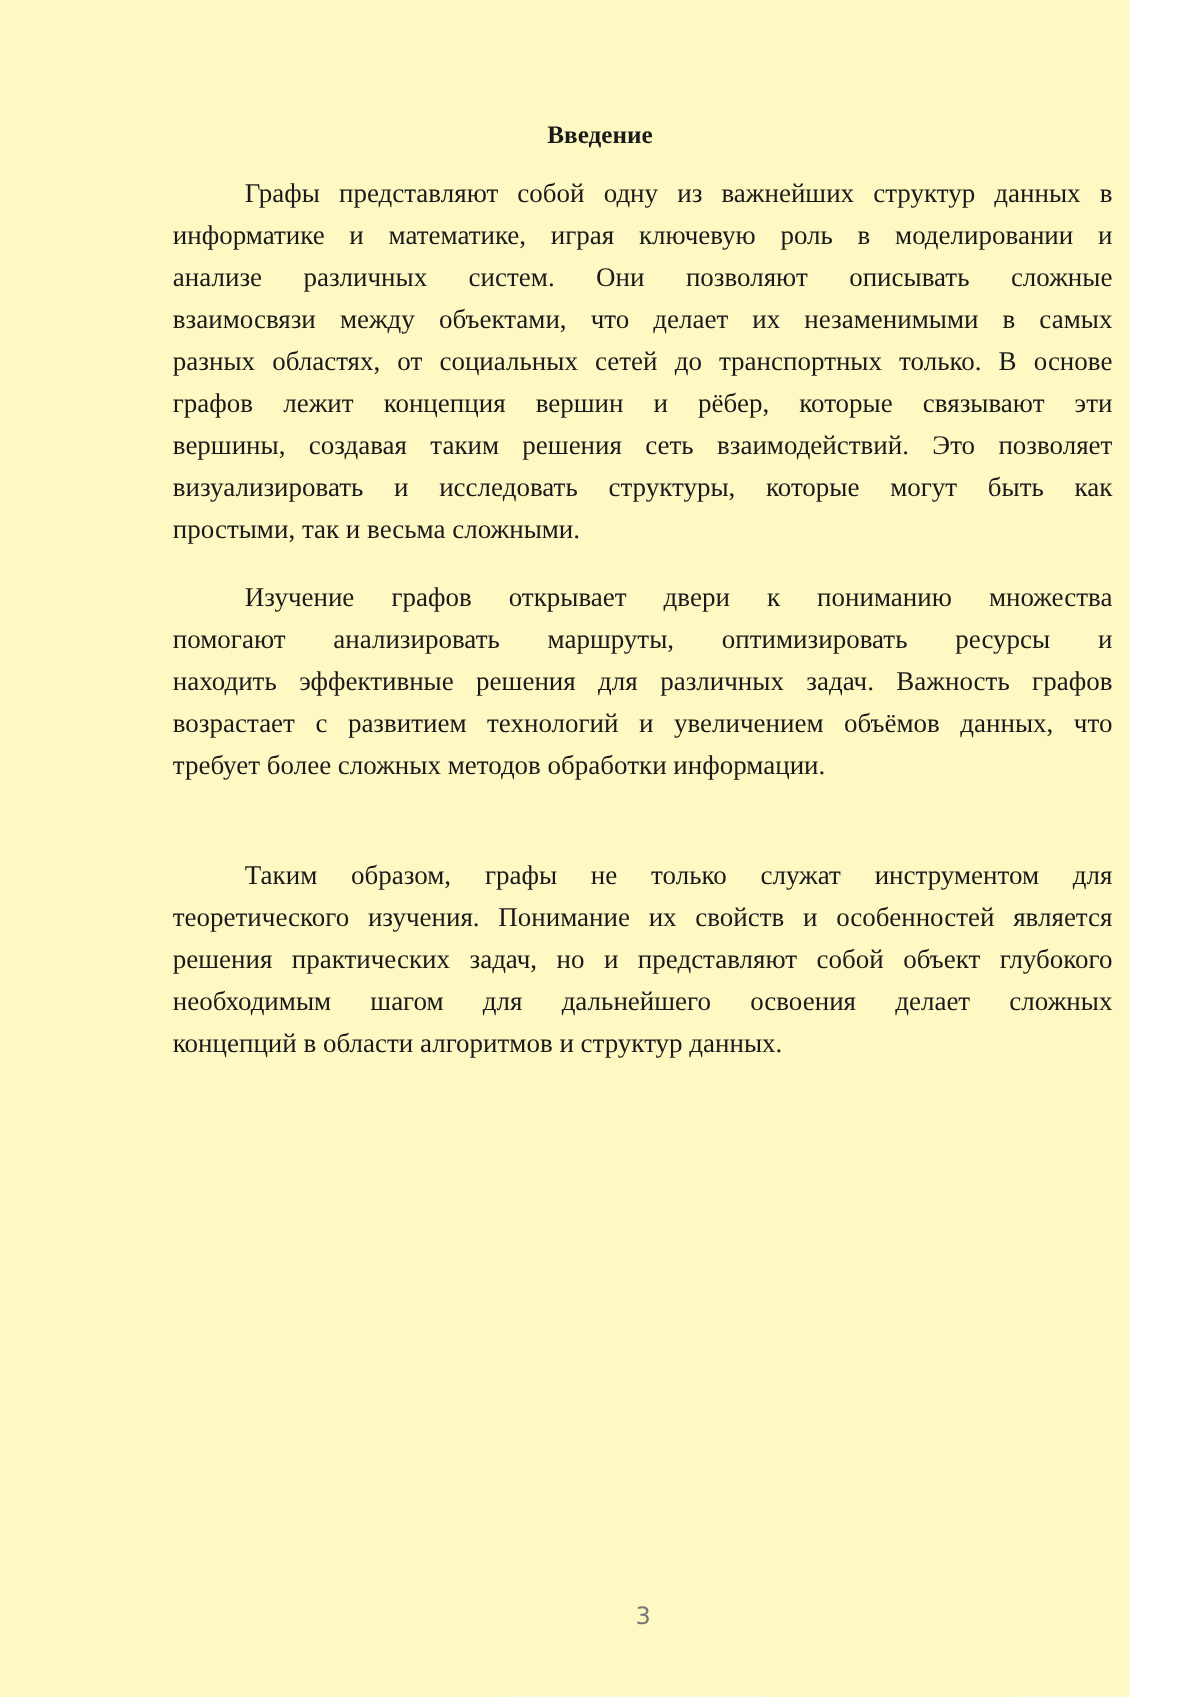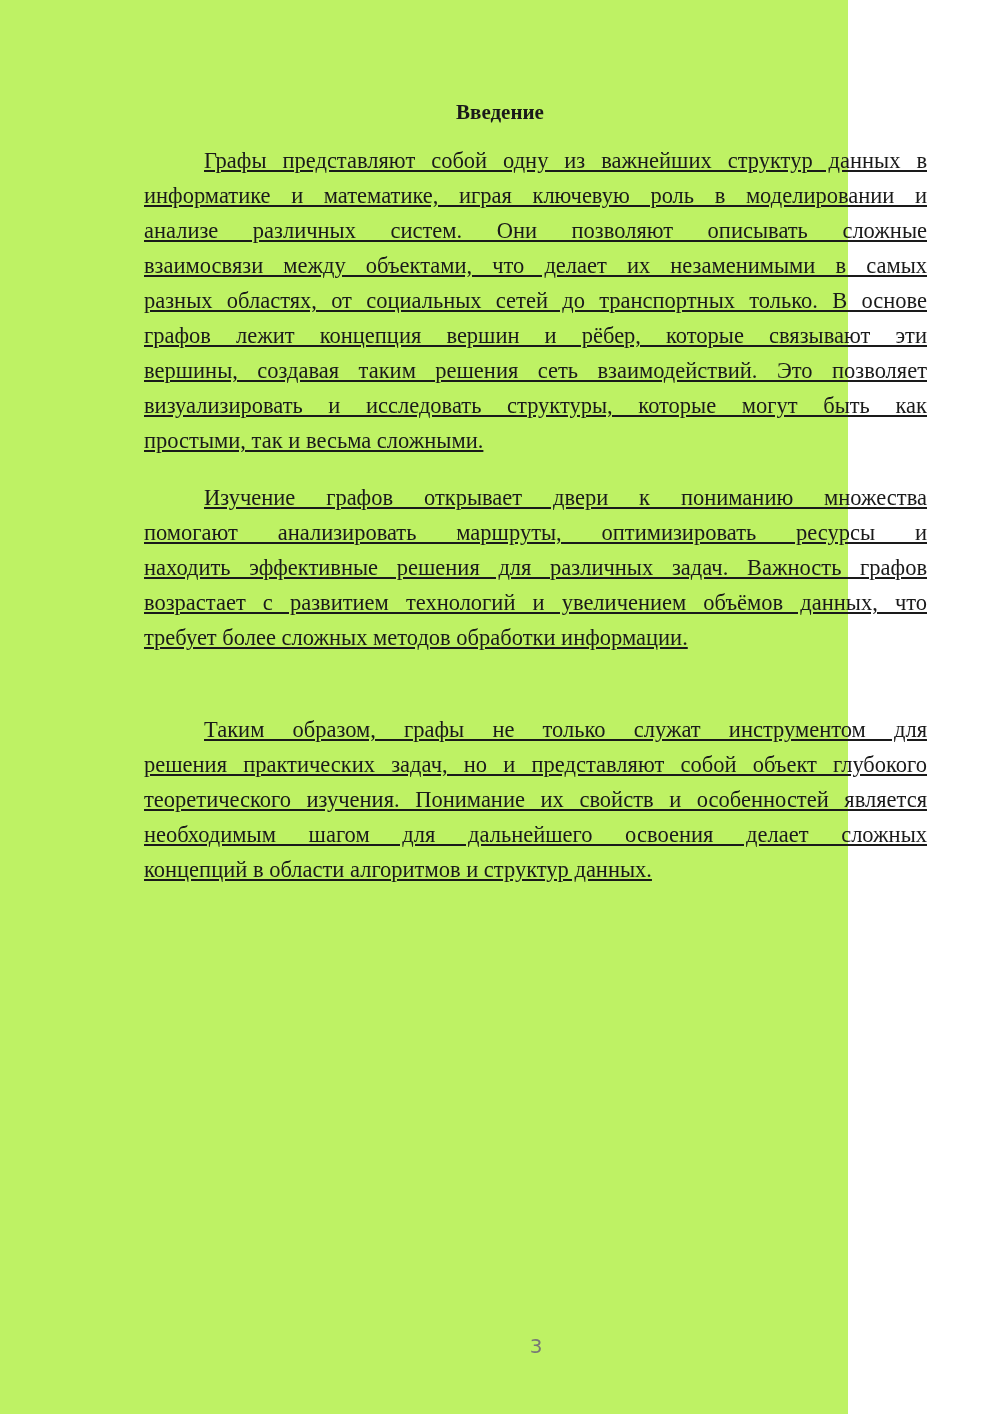--- a/index.html
+++ b/index.html
@@ -1,33 +1,32 @@
 <!DOCTYPE html>
 <html><head>
 <meta charset="utf-8">
 <style>
   html, body { margin: 0; padding: 0; background: #ffffff; }
   body { width: 1000px; height: 1414px; position: relative; overflow: hidden; }
   .page {
-    position: absolute; left: 0; top: 0; width: 848px; height: 1414px;
-    background: #bef264; color: #1a1a1a;
+    position: absolute; left: 0; top: 0; width: 941px; height: 1414px;
+    background: #fef9c3; color: #1a1a1a;
     font-family: "Liberation Serif", "DejaVu Serif", serif;
   }
   .title {
     position: absolute; left: 0; width: 1000px; top: 98px;
     text-align: center; font-weight: bold; font-size: 21px; line-height: 28px;
     margin-left: 70px; width: 930px; text-align: center;
   }
   .title span { display: inline-block; transform: translateX(-35px); }
   .para { position: absolute; left: 144px; width: 783px; }
   .line {
     display: block; height: 35px; line-height: 35px; font-size: 22.5px;
     text-align: justify; text-align-last: justify; white-space: nowrap;
     overflow: visible;
-    text-decoration: underline;
   }
   .line.first { text-indent: 60px; }
   .line.last { text-align: right; text-align-last: left; }
   .pagenum {
     position: absolute; top: 1334px; left: 0; width: 1000px; text-align: center;
     font-family: "DejaVu Sans", sans-serif; font-size: 20px; color: #777777;
     margin-left: 36px;
   }
 </style>
 </head>
@@ -53,20 +52,20 @@
   <div class="para" style="top:480px;">
     <span class="line first">Изучение графов открывает двери к пониманию множества</span>
     <span class="line">помогают анализировать маршруты, оптимизировать ресурсы и</span>
     <span class="line">находить эффективные решения для различных задач. Важность графов</span>
     <span class="line">возрастает с развитием технологий и увеличением объёмов данных, что</span>
     <span class="line last">требует более сложных методов обработки информации.</span>
   </div>
 
   <div class="para" style="top:712px;">
     <span class="line first">Таким образом, графы не только служат инструментом для</span>
+    <span class="line">теоретического изучения. Понимание их свойств и особенностей является</span>
     <span class="line">решения практических задач, но и представляют собой объект глубокого</span>
-    <span class="line">теоретического изучения. Понимание их свойств и особенностей является</span>
     <span class="line">необходимым шагом для дальнейшего освоения делает сложных</span>
     <span class="line last">концепций в области алгоритмов и структур данных.</span>
   </div>
 
   <div class="pagenum">3</div>
 </div>
 
 </body></html>

